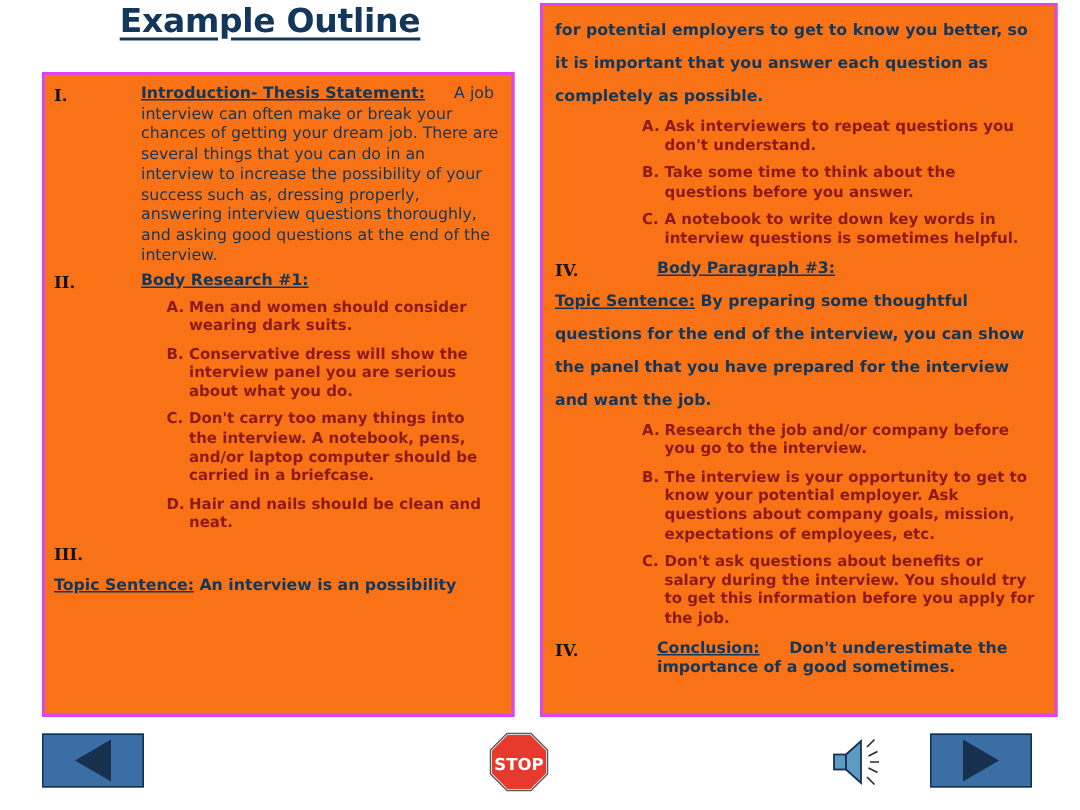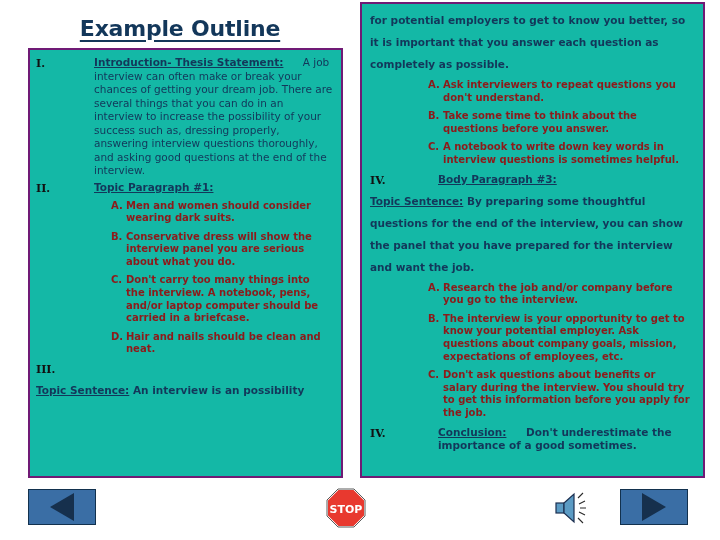--- a/index.html
+++ b/index.html
@@ -12,38 +12,38 @@
     background: #ffffff;
     font-family: "DejaVu Sans", sans-serif;
     overflow: hidden;
     position: relative;
   }
 
   
   #slide-title {
     position: absolute;
     left: 30px;
-    top: 14px;
+    top: 0;
     width: 300px;
     text-align: center;
     font-family: "DejaVu Sans", sans-serif;
     font-size: 22px;
     font-weight: bold;
     color: #13375a;
     text-decoration: underline;
     text-underline-offset: 4px;
     letter-spacing: -0.2px;
     line-height: 30px;
   }
 
   
   .panel {
     position: absolute;
-    border: 2px solid #701a75;
-    background: #14b8a6;
+    border: 2px solid #d946ef;
+    background: #f97316;
     box-sizing: border-box;
     overflow: hidden;
   }
   #panel-left {
     left: 28px;
     top: 48px;
     width: 315px;
     height: 430px;
     padding: 6px 8px 4px 6px;
   }
@@ -189,21 +189,21 @@
     <div class="heading-body intro-para">
       <span class="lbl">Introduction- Thesis Statement:</span><span class="plain">  A job interview can often make or break your chances of getting your dream job.  There are several things that you can do in an interview to increase the possibility of your success such as, dressing properly, answering interview questions thoroughly, and asking good questions at the end of the interview.</span>
     </div>
   </div>
 
   <div class="spacer-2"></div>
 
   <div class="outline-row">
     <div class="roman roman-w-left">II.</div>
     <div class="heading-body">
-      <span class="lbl">Topic Paragraph #1:</span>
+      <span class="lbl">Body Research #1:</span>
     </div>
   </div>
 
 
   <ul class="sub-list">
     <li class="sub-item">
       <span class="sub-letter">A.</span>
       <span class="sub-text">Men and women should consider wearing dark suits.</span>
     </li>
     <li class="sub-item">

